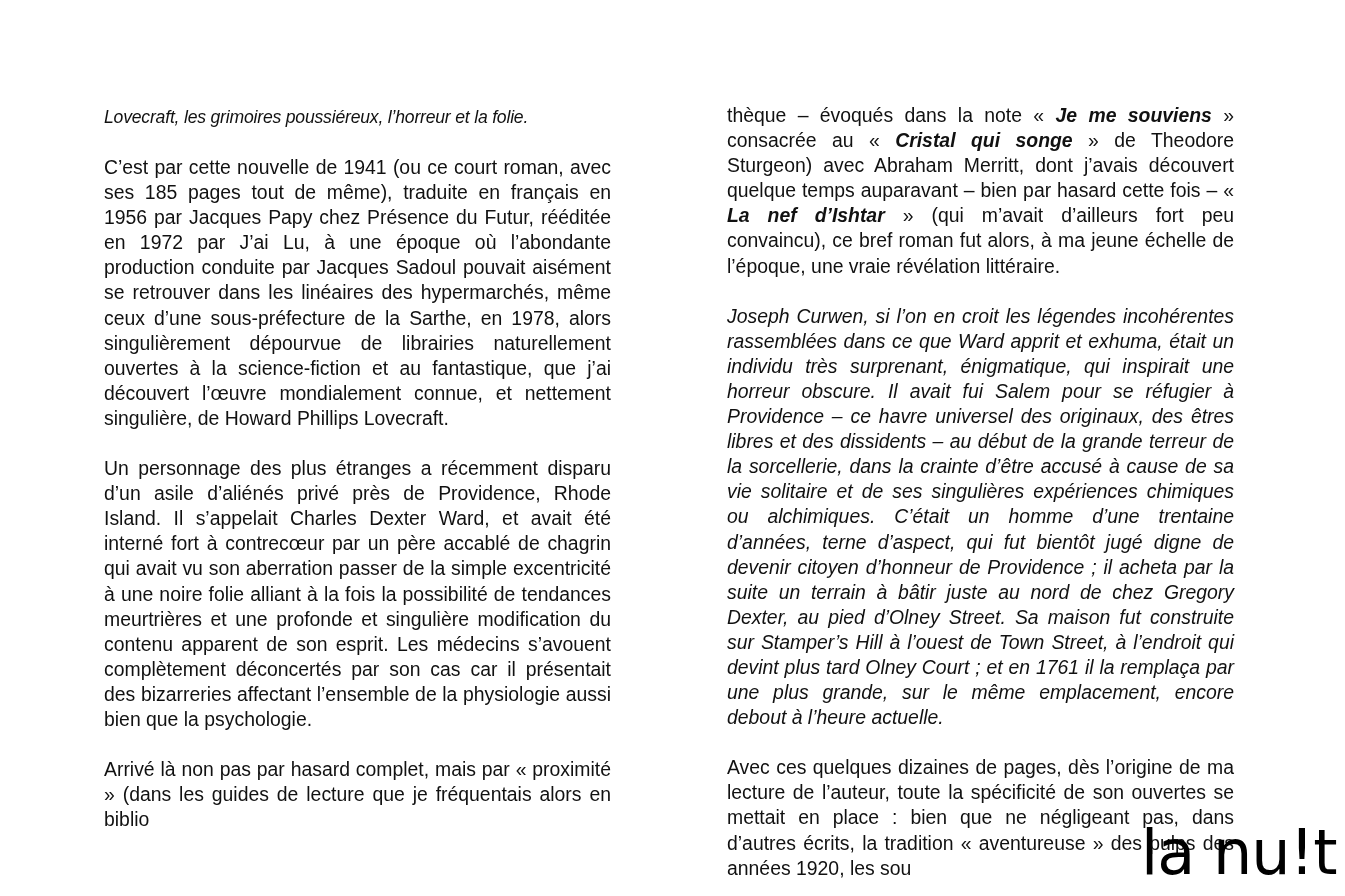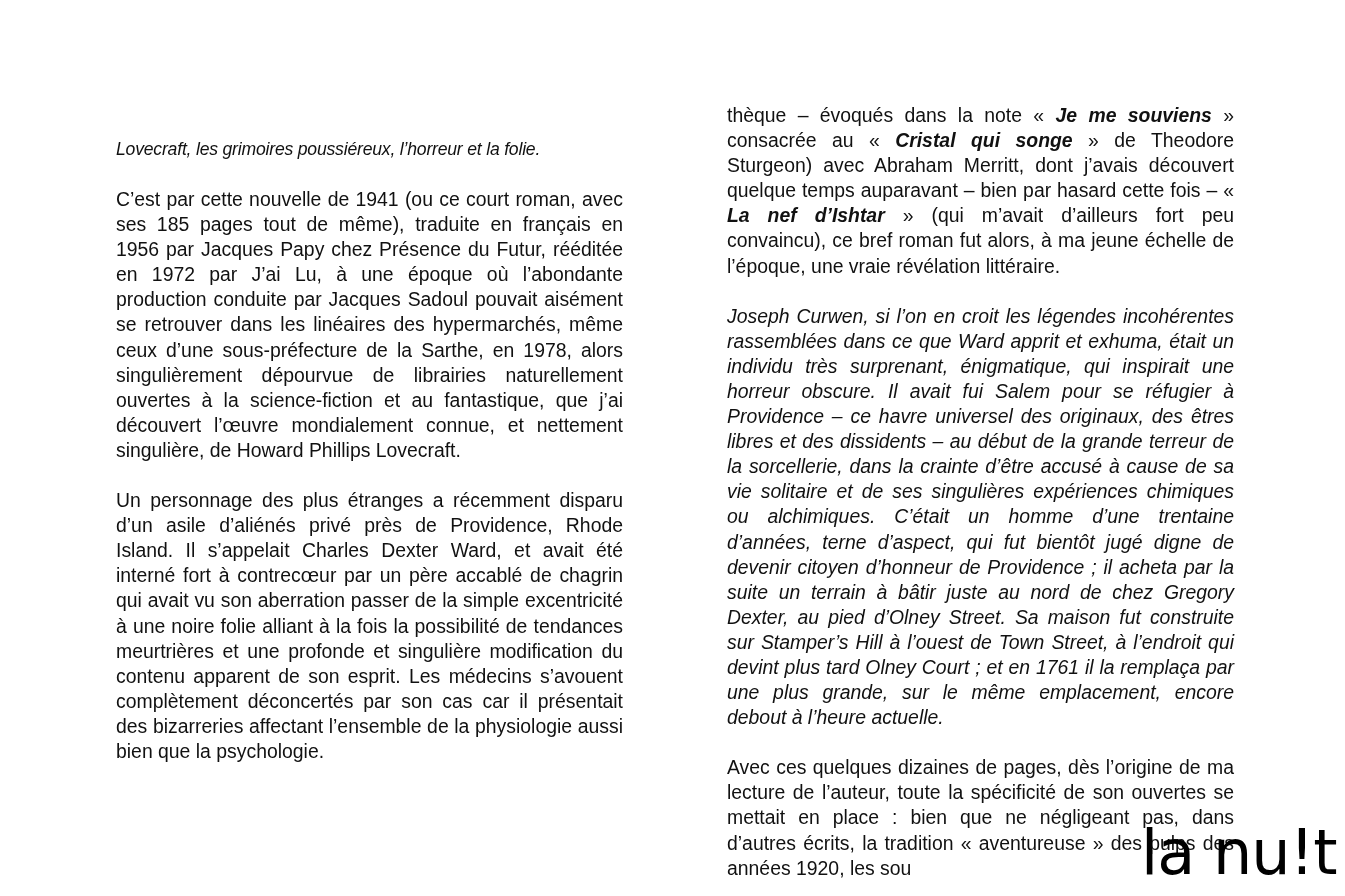--- a/index.html
+++ b/index.html
@@ -1,18 +1,18 @@
 <!DOCTYPE html>
 <html><head>
 <meta charset="utf-8">
 <style>
   html, body { margin: 0; padding: 0; background: #ffffff; }
   body { width: 1345px; height: 896px; position: relative; overflow: hidden; color: #111; }
   .col { position: absolute; top: 105px; width: 507px; }
-  .col-left { left: 116px; margin-top: 32px; }
+  .col-left { left: 104px; }
   .col-right { left: 727px; top: 103px; }
   .lede {
     font-family: "Liberation Sans", "DejaVu Sans", sans-serif;
     font-style: italic; font-size: 17.6px; line-height: 25px;
     margin: 0 0 25px 0; letter-spacing: -0.2px; color: #111;
   }
   .body-p {
     font-family: Liberation Sans, sans-serif;
     font-size: 19.4px; line-height: 25.1px; margin: 0 0 25px 0;
     text-align: justify; hyphens: manual; color: #111;
@@ -28,20 +28,21 @@
 </style>
 </head>
 <body>
 
 <div class="col col-left">
   <p class="lede">
     <span>Lovecraft, les grimoires poussiéreux, l’horreur et la folie.</span><br>
   </p>
   <p class="body-p">C’est par cette nouvelle de 1941 (ou ce court roman, avec ses 185 pages tout de même), traduite en français en 1956 par Jacques Papy chez Présence du Futur, rééditée en 1972 par J’ai Lu, à une époque où l’abondante production conduite par Jacques Sadoul pouvait aisément se retrouver dans les li­néaires des hypermarchés, même ceux d’une sous-préfecture de la Sarthe, en 1978, alors singulièrement dépourvue de librairies naturellement ouvertes à la science-fiction et au fan­tastique, que j’ai découvert l’œuvre mondialement connue, et nettement singulière, de Howard Phillips Lovecraft.</p>
   <p class="body-p">Un personnage des plus étranges a récemment disparu d’un asile d’aliénés privé près de Providence, Rhode Island. Il s’appelait Charles Dexter Ward, et avait été interné fort à contrecœur par un père accablé de chagrin qui avait vu son aberration passer de la simple excentricité à une noire folie alliant à la fois la possibilité de tendances meurtrières et une profonde et singulière modification du contenu apparent de son esprit. Les médecins s’avouent complètement déconcertés par son cas car il présentait des bizarreries affectant l’ensemble de la physiologie aussi bien que la psychologie.</p>
+  <p class="body-p">Arrivé là non pas par hasard complet, mais par « proximité » (dans les guides de lecture que je fréquentais alors en biblio­</p>
 </div>
 
 <div class="col col-right">
   <p class="body-p"><span>thèque – évoqués dans la note « </span><em class="title">Je me souviens</em><span> » consacrée au « </span><em class="title">Cristal qui songe</em><span> » de Theodore Sturgeon) avec Abraham Merritt, dont j’avais découvert quelque temps auparavant – bien par hasard cette fois – « </span><em class="title">La nef d’Ishtar</em><span> » (qui m’avait d’ailleurs fort peu convaincu), ce bref roman fut alors, à ma jeune échelle de l’époque, une vraie révélation littéraire.</span></p>
   <p class="body-p quote">Joseph Curwen, si l’on en croit les légendes incohérentes rassem­blées dans ce que Ward apprit et exhuma, était un individu très surprenant, énigmatique, qui inspirait une horreur obscure. Il avait fui Salem pour se réfugier à Providence – ce havre univer­sel des originaux, des êtres libres et des dissidents – au début de la grande terreur de la sorcellerie, dans la crainte d’être accusé à cause de sa vie solitaire et de ses singulières expériences chimiques ou alchimiques. C’était un homme d’une trentaine d’années, terne d’aspect, qui fut bientôt jugé digne de devenir citoyen d’honneur de Providence ; il acheta par la suite un terrain à bâtir juste au nord de chez Gregory Dexter, au pied d’Olney Street. Sa maison fut construite sur Stamper’s Hill à l’ouest de Town Street, à l’en­droit qui devint plus tard Olney Court ; et en 1761 il la rempla­ça par une plus grande, sur le même emplacement, encore debout à l’heure actuelle.</p>
   <p class="body-p">Avec ces quelques dizaines de pages, dès l’origine de ma lec­ture de l’auteur, toute la spécificité de son ouvertes se mettait en place : bien que ne négligeant pas, dans d’autres écrits, la tradition « aventureuse » des pulps des années 1920, les sou­</p>
 </div>
 
 <div class="logo">la nu!t</div>
 

